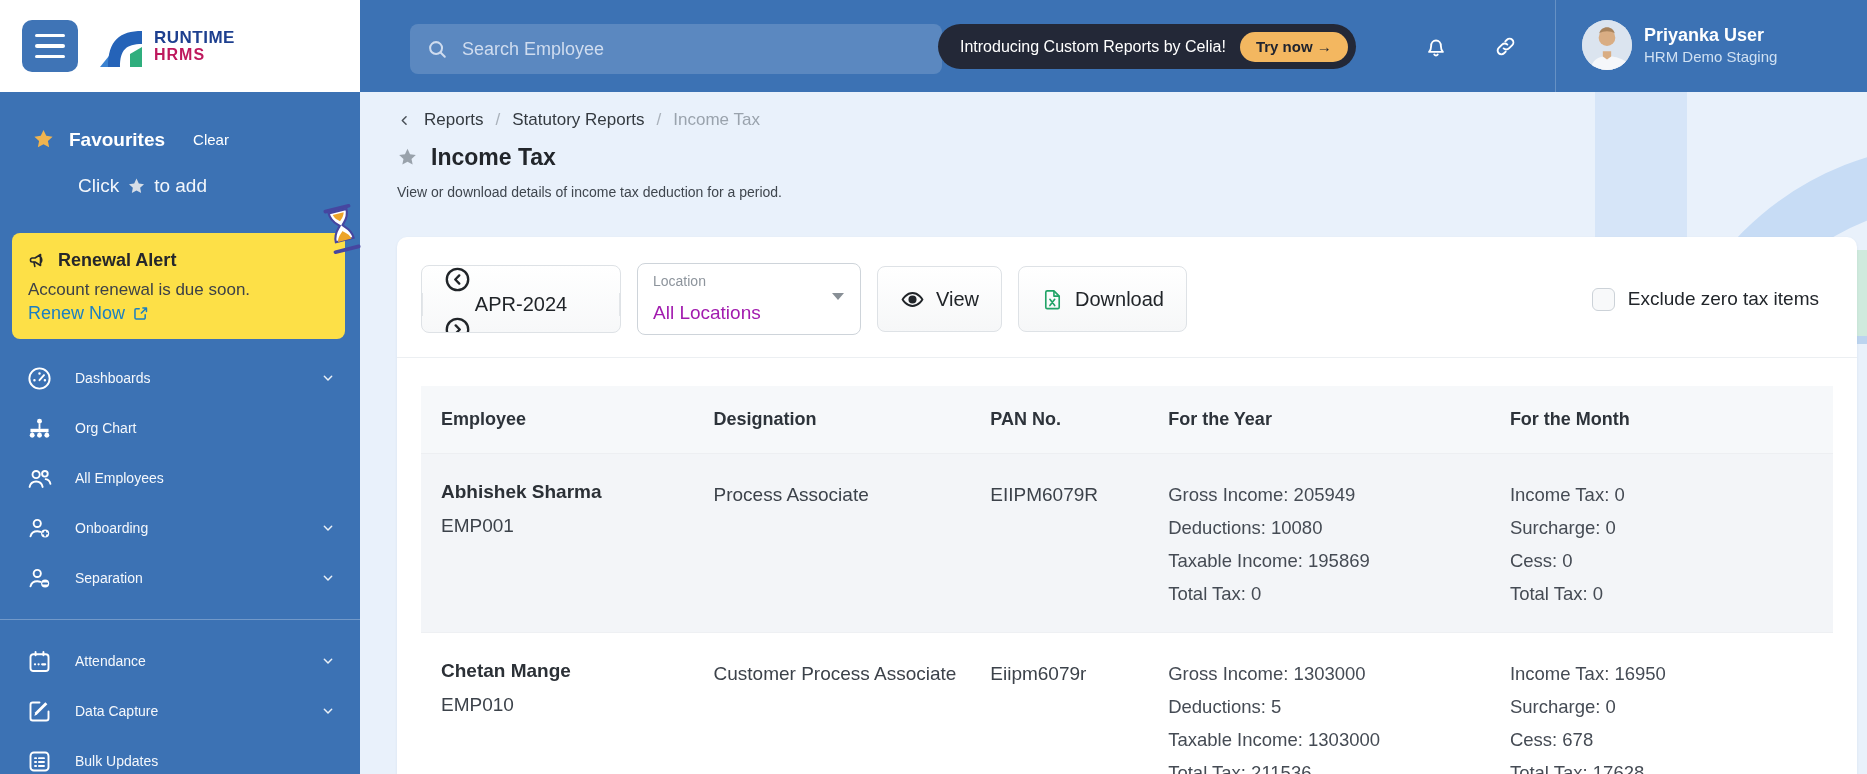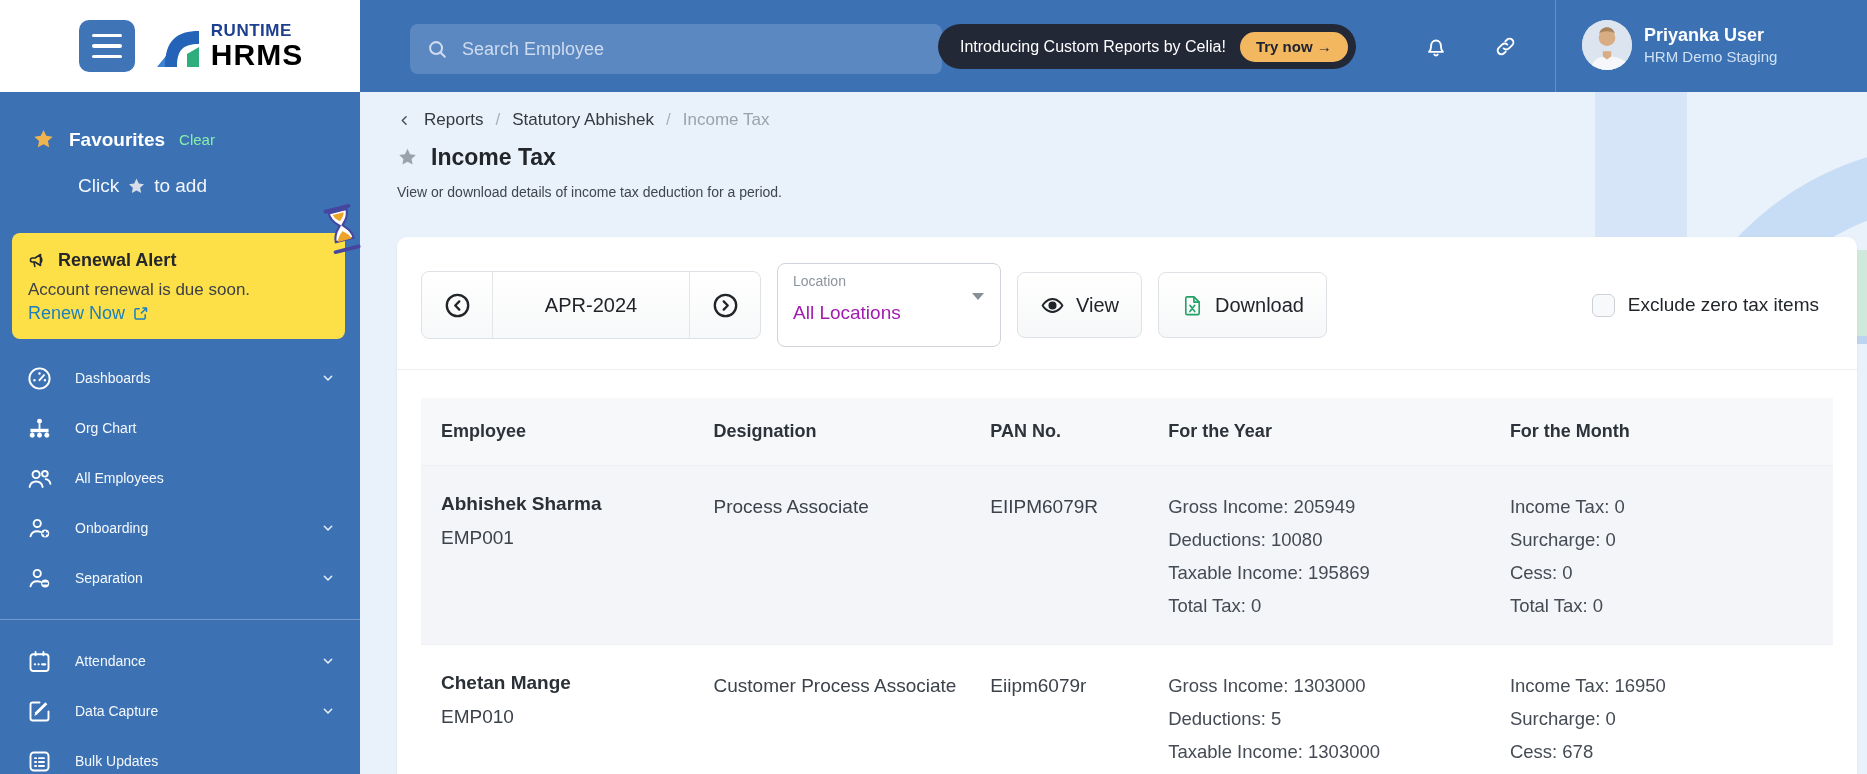--- a/index.html
+++ b/index.html
@@ -5,31 +5,31 @@
   html,body{margin:0;padding:0;}
   body{
     width:1867px;height:774px;position:relative;overflow:hidden;
     background:#e9f1fb;font-family:"Liberation Sans",sans-serif;
     -webkit-font-smoothing:antialiased;color:#212529;
   }
   svg{display:block;}
 
   
   .sidebar{position:absolute;left:0;top:0;width:360px;height:774px;background:#3c72b4;z-index:30;}
-  .sidebar-top{height:92px;background:#ffffff;display:flex;align-items:center;padding-left:22px;gap:18px;justify-content:center;}
+  .sidebar-top{height:92px;background:#ffffff;display:flex;align-items:center;padding-left:22px;gap:18px;}
   .hamburger{width:56px;height:52px;background:#3f74b6;border-radius:10px;display:flex;flex-direction:column;justify-content:center;gap:7px;align-items:center;cursor:pointer;}
   .hamburger span{display:block;width:30px;height:3.5px;background:#fff;border-radius:2px;}
   .logo{display:flex;align-items:center;gap:8px;cursor:pointer;}
   .logo-text{line-height:1;}
   .logo-text .l1{font-size:17px;font-weight:bold;color:#1d3f8f;letter-spacing:.5px;}
-  .logo-text .l2{font-size:30px;font-weight:bold;color:#000000;letter-spacing:1px;margin-top:1px;}
+  .logo-text .l2{font-size:16px;font-weight:bold;color:#be185d;letter-spacing:1px;margin-top:1px;}
 
   .fav-row{margin:36px 0 0 32px;display:flex;align-items:center;gap:14px;}
   .fav-title{color:#fff;font-size:19px;font-weight:700;}
-  .fav-clear{color:#86efac;font-size:15px;cursor:pointer;}
+  .fav-clear{color:#ffffff;font-size:15px;cursor:pointer;margin-left:14px;}
   .fav-hint{margin:24px 0 0 78px;color:#f2f6fb;font-size:19px;display:flex;align-items:center;gap:8px;}
 
   .renewal{position:relative;margin:36px 15px 0 12px;background:#fde047;border-radius:8px;padding:17px 16px 15px 16px;}
   .renewal-title{display:flex;align-items:center;gap:10px;font-size:18px;font-weight:bold;color:#25272b;}
   .renewal-body{margin-top:9px;font-size:17px;color:#3d4147;}
   .renewal-link{margin-top:3px;display:flex;align-items:center;gap:7px;font-size:18px;color:#1b7fc2;cursor:pointer;}
   .hourglass{position:absolute;right:-14px;top:-28px;transform:rotate(-14deg);}
 
   .nav{margin-top:14px;}
   .nav-item{height:50px;display:flex;align-items:center;gap:22px;padding-left:26px;position:relative;color:#fff;cursor:pointer;}
@@ -67,24 +67,24 @@
   .bc-sep{color:#aab2bb;}
   .bc-current{color:#9aa3ad;}
   .page-title-row{position:absolute;left:37px;top:52px;display:flex;align-items:center;gap:13px;z-index:2;}
   .page-title{font-size:23px;font-weight:bold;color:#22262b;}
   .page-subtitle{position:absolute;left:37px;top:92px;font-size:14px;color:#3f464e;z-index:2;}
 
   .card{position:absolute;left:37px;top:145px;width:1460px;height:640px;background:#fff;border-radius:10px;box-shadow:0 1px 3px rgba(30,60,100,.07);z-index:1;}
 
   
   .toolbar{display:flex;align-items:center;padding:26px 22px 22px 24px;border-bottom:1px solid #eceff2;}
-  .month-group{display:flex;align-items:stretch;height:66px;border:1px solid #dee2e6;border-radius:8px;background:linear-gradient(#fff,#f7f8f9);overflow:hidden;}
+  .month-group{display:flex;align-items:stretch;height:66px;border:1px solid #dee2e6;border-radius:8px;background:linear-gradient(#fff,#f7f8f9);overflow:hidden;flex-direction:column;}
   .mg-btn{width:70px;display:flex;align-items:center;justify-content:center;cursor:pointer;color:#212529;}
   .mg-label{width:196px;display:flex;align-items:center;justify-content:center;font-size:20px;color:#212529;border-left:1px solid #e3e6e9;border-right:1px solid #e3e6e9;cursor:pointer;}
-  .loc-select{margin-left:16px;width:224px;height:84px;border:1px solid #ced4da;border-radius:8px;background:#fff;padding:9px 14px 12px 15px;position:relative;box-sizing:border-box;cursor:pointer;}
+  .loc-select{margin-left:16px;width:224px;height:72px;border:1px solid #ced4da;border-radius:8px;background:#fff;padding:9px 14px 12px 15px;position:relative;box-sizing:border-box;cursor:pointer;}
   .loc-label{font-size:14px;color:#8d949c;}
   .loc-value{font-size:19px;color:#a21caf;margin-top:13px;}
   .loc-caret{position:absolute;right:16px;top:29px;width:0;height:0;border-left:6px solid transparent;border-right:6px solid transparent;border-top:7px solid #888f96;}
   .tb-btn{margin-left:16px;height:66px;box-sizing:border-box;padding:0 22px;border:1px solid #dee2e6;border-radius:8px;background:linear-gradient(#fff,#f6f7f8);display:flex;align-items:center;gap:11px;font-size:20px;color:#212529;cursor:pointer;font-family:"Liberation Sans",sans-serif;}
   .exclude{margin-left:auto;display:flex;align-items:center;gap:13px;cursor:pointer;padding-right:16px;}
   .cb{width:23px;height:23px;border:1.5px solid #ccd2d8;border-radius:6px;background:#f8f9fa;box-sizing:border-box;}
   .exclude-label{font-size:19px;color:#22262b;}
 
   
   .table{margin:28px 24px 0 24px;}
@@ -346,21 +346,21 @@
   </div>
 
   <div class="breadcrumb">
     <span>
       <svg width="15" height="15" viewBox="0 0 24 24" fill="none" stroke="#495057" stroke-width="2.4" stroke-linecap="round" stroke-linejoin="round">
           <path d="M14.5 6 8.5 12l6 6"></path>
         </svg>
     </span>
     <span class="bc-link">Reports</span>
     <span class="bc-sep">/</span>
-    <span class="bc-link">Statutory Abhishek</span>
+    <span class="bc-link">Statutory Reports</span>
     <span class="bc-sep">/</span>
     <span class="bc-current">Income Tax</span>
   </div>
 
   <div class="page-title-row">
     <span>
       <svg width="21" height="21" viewBox="0 0 24 24" fill="#99a2ab">
           <path d="M12 2l2.9 6.2 6.6.8-4.9 4.6 1.3 6.5L12 16.9 6.1 20.1l1.3-6.5L2.5 9l6.6-.8z"></path>
         </svg>
     </span>

